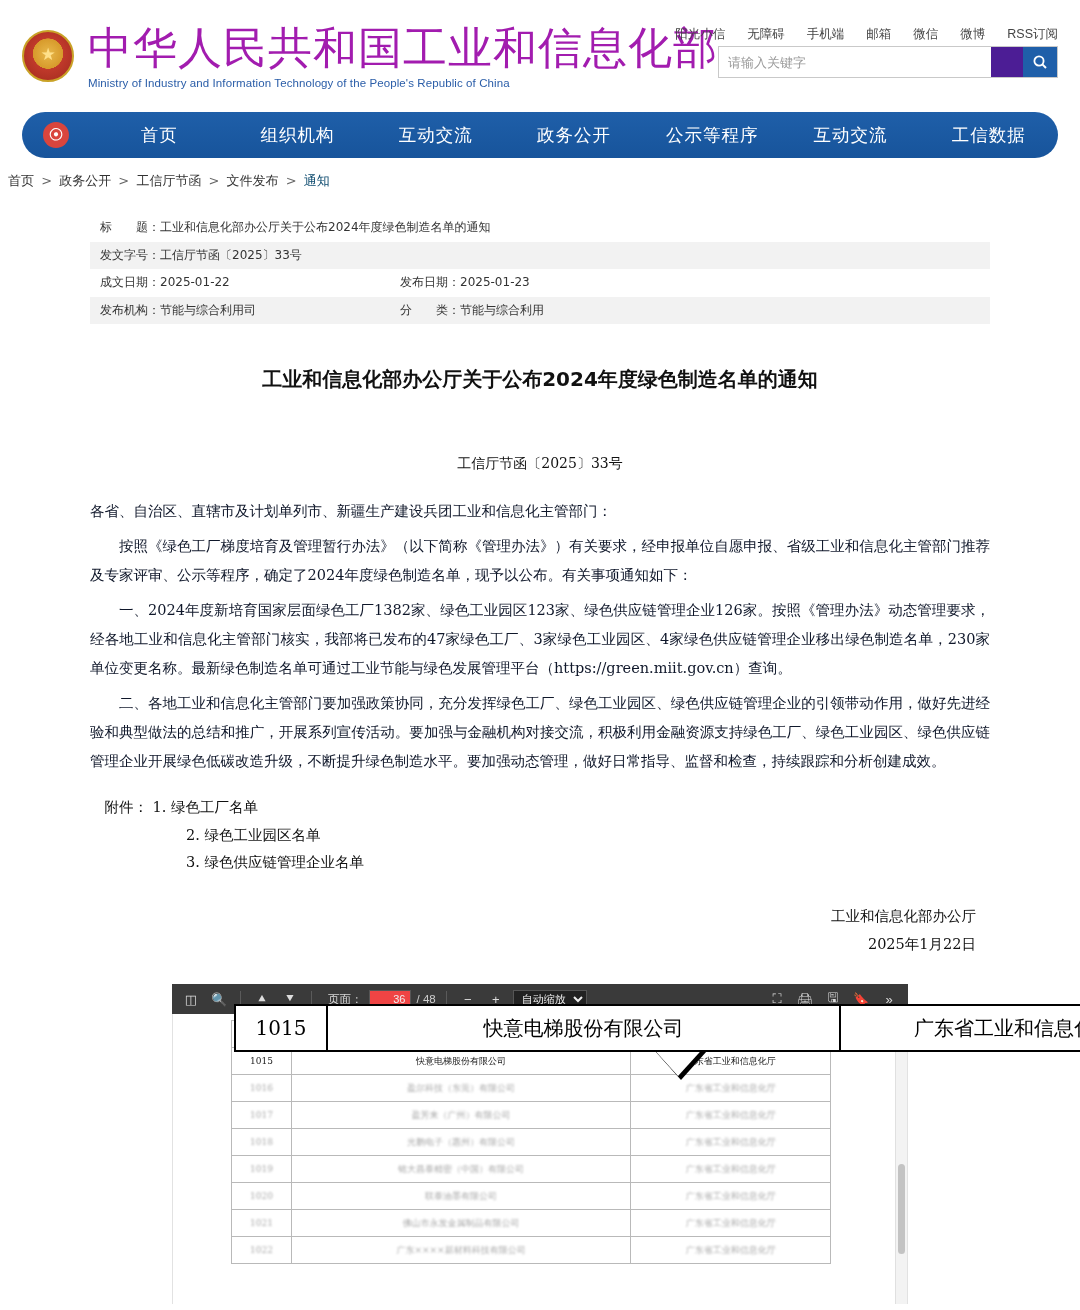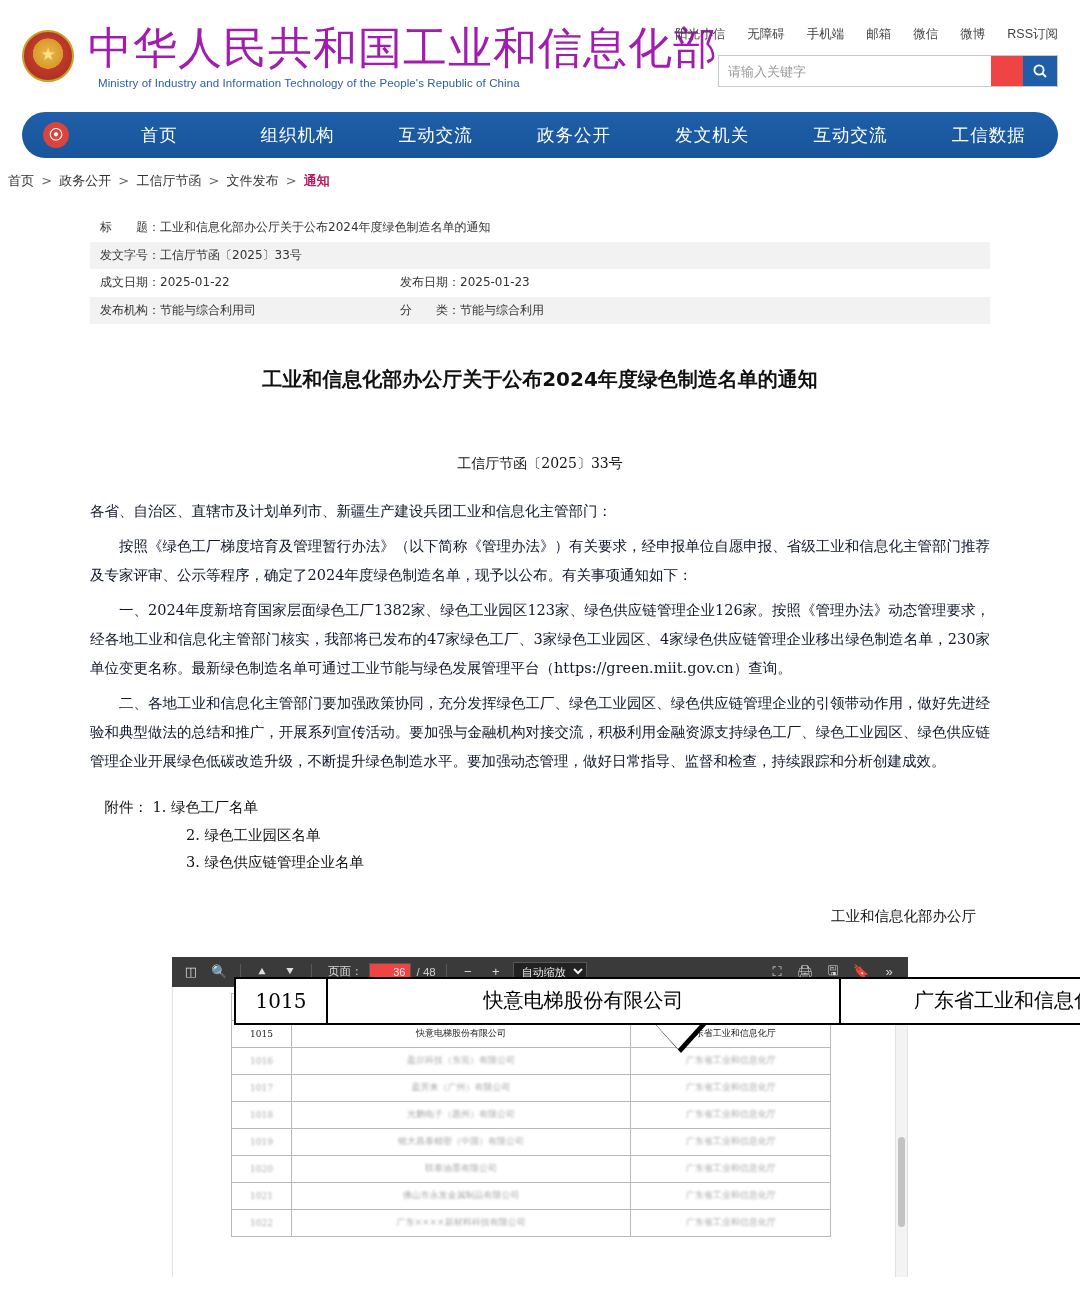--- a/index.html
+++ b/index.html
@@ -44,21 +44,20 @@
     font-weight: normal;
     color: #a21caf;
     letter-spacing: 1px;
     line-height: 1.15;
   }
   .brand-en {
     font-size: 11.5px;
     color: #2a5da8;
     letter-spacing: 0.1px;
     margin-top: 4px;
-    margin-left: 10px;
   }
 
   .header-right {
     position: absolute;
     right: 22px;
     top: 24px;
     width: 340px;
   }
   .toplinks {
     display: flex;
@@ -70,25 +69,25 @@
     height: 20px;
   }
   .toplinks .sun {
     width: 13px; height: 13px; border-radius: 50%;
     background: #2e7ec4;
     display: inline-block;
     margin-right: 2px;
   }
   .toplinks a { color: #444; text-decoration: none; white-space: nowrap; }
   .searchbar {
-    margin-top: 11px;
+    margin-top: 2px;
     display: flex;
     height: 32px;
     border: 1px solid #c9c9c9;
-    background: #ef4444;
+    background: #4c1d95;
     gap: 32px;
   }
   .searchbar input {
     flex: 1;
     border: 0;
     outline: none;
     padding: 0 9px;
     font-size: 13px;
     color: #333;
     font-family: "Liberation Sans", sans-serif;
@@ -144,21 +143,21 @@
 
   
   .breadcrumb {
     margin: 14px 0 0 8px;
     font-size: 13px;
     color: #333;
     font-family: "DejaVu Sans", sans-serif;
   }
   .breadcrumb a { color: #333; text-decoration: none; }
   .breadcrumb .sep { color: #666; margin: 0 3px; }
-  .breadcrumb .current { font-weight: bold; color: #be185d; }
+  .breadcrumb .current { font-weight: normal; color: #0c4a6e; }
 
   
   .doc {
     width: 900px;
     margin: 24px auto 0;
     font-family: "DejaVu Sans", sans-serif;
   }
   .meta {
     border-collapse: collapse;
     width: 100%;
@@ -383,21 +382,21 @@
 
   <div class="nav">
     <div class="nav-logo">
       <div class="nav-logo-glyph">⦿</div>
     </div>
     <div class="nav-items">
       <div class="nav-item">首页</div>
       <div class="nav-item">组织机构</div>
       <div class="nav-item">互动交流</div>
       <div class="nav-item">政务公开</div>
-      <div class="nav-item">发文机关</div>
+      <div class="nav-item">公示等程序</div>
       <div class="nav-item">互动交流</div>
       <div class="nav-item">工信数据</div>
     </div>
   </div>
 
   <div class="breadcrumb">
     <a href="#">首页</a>
     <span class="sep">&gt;</span>
     <a href="#">政务公开</a>
     <span class="sep">&gt;</span>
@@ -442,20 +441,21 @@
       <span class="lead">附件：</span>
       <span>1. 绿色工厂名单</span>
       <ol>
         <li>2. 绿色工业园区名单</li>
         <li>3. 绿色供应链管理企业名单</li>
       </ol>
     </div>
 
     <div class="signoff">
       <div>工业和信息化部办公厅</div>
+      <div>2025年1月22日</div>
     </div>
   </div>
 
   <div class="pdf">
     <div class="pdf-toolbar">
       <div class="tb-btn">◫</div>
       <div class="tb-btn">🔍</div>
       <div class="tb-sep"></div>
       <div class="tb-btn">⯅</div>
       <div class="tb-btn">⯆</div>

